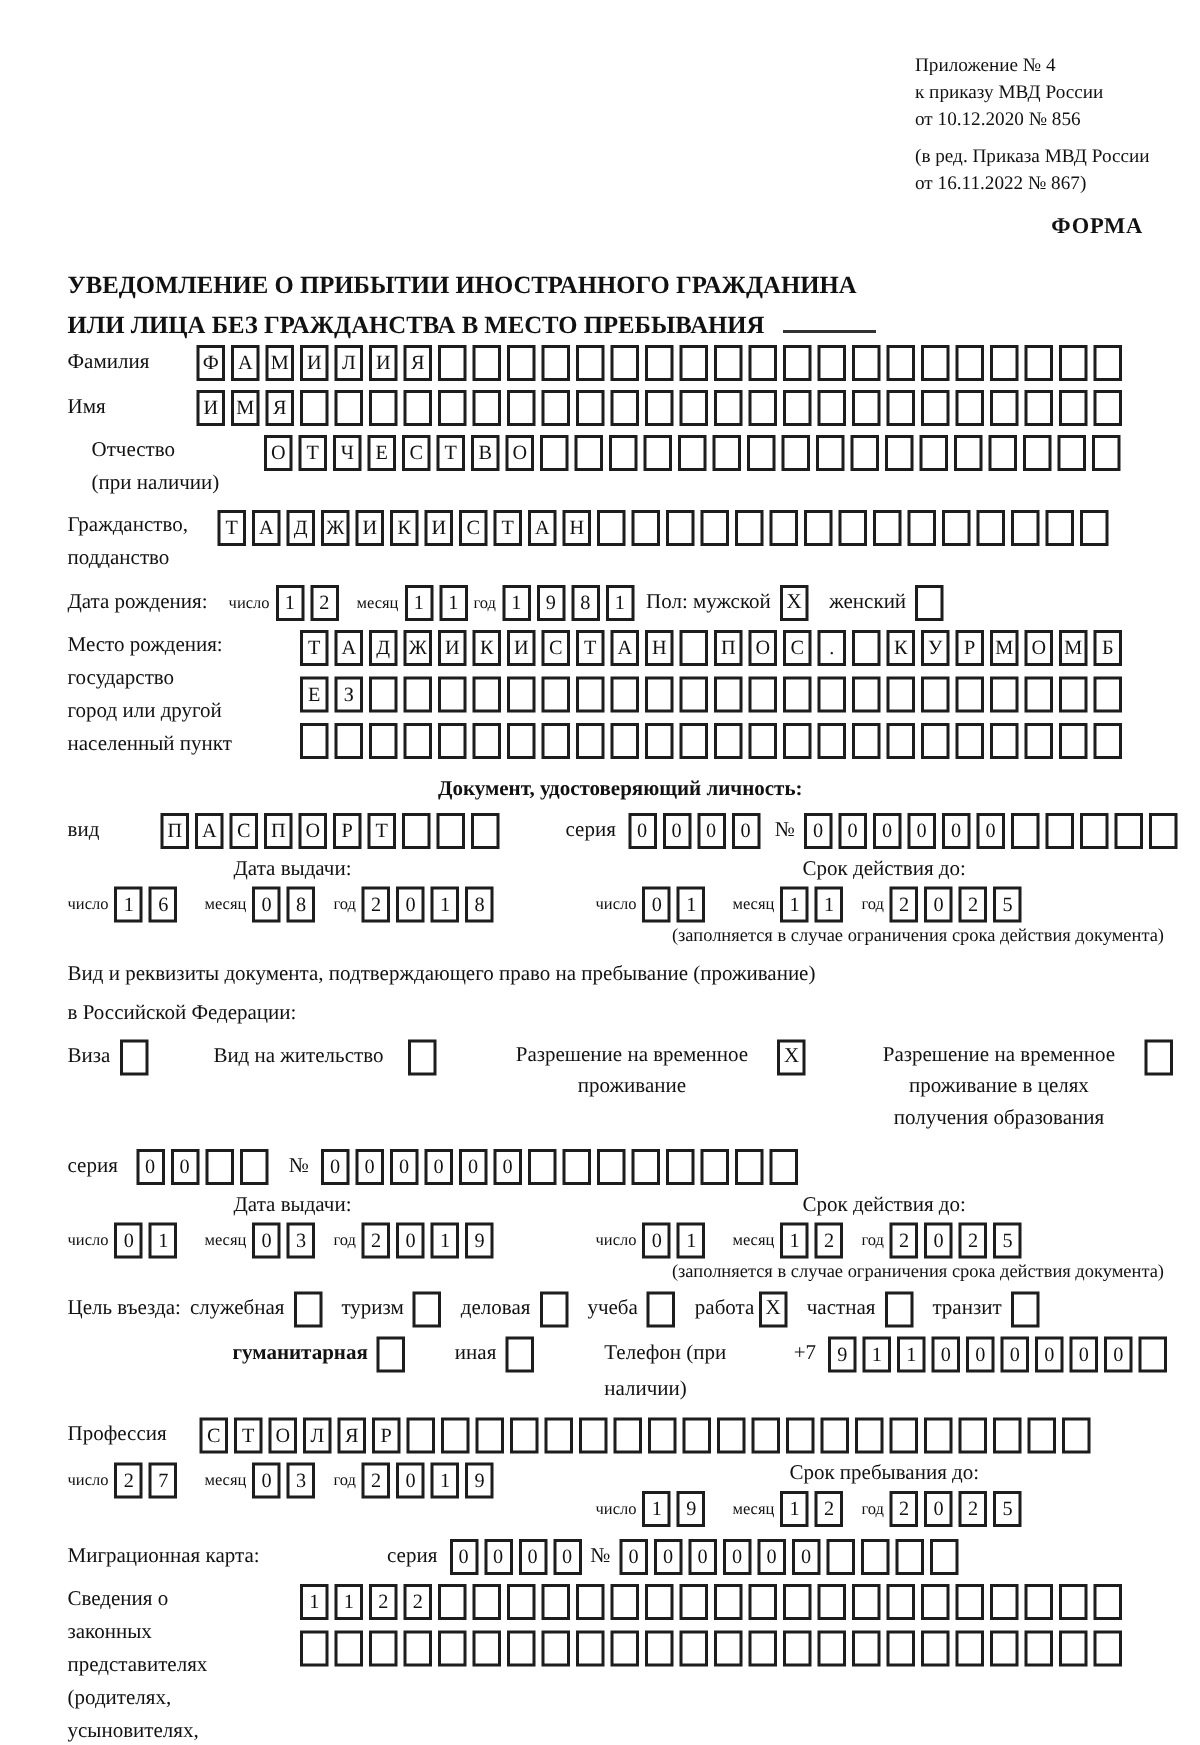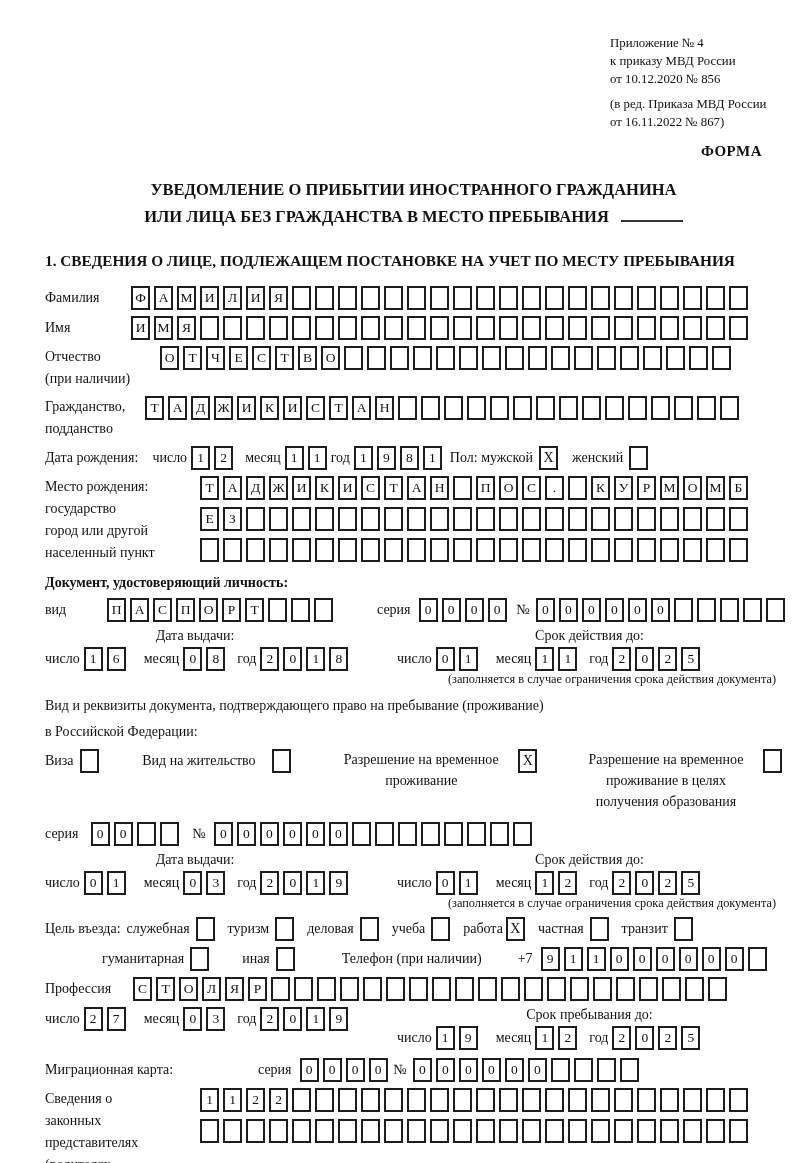--- a/index.html
+++ b/index.html
@@ -11,70 +11,70 @@
   }
   .page { padding:34px 18px 0 45px; }
 
   
   .header-note { margin-left:565px; font-size:12.8px; line-height:18px; }
   .header-note .rev { margin-top:7px; }
   .form-label { text-align:right; padding-right:20px; margin-top:12px;
                 font-weight:bold; font-size:15px; letter-spacing:0.5px; }
 
   
-  .title { text-align:center; font-weight:bold; font-size:16.5px; line-height:27px; margin-top:16px; }
+  .title { font-weight:bold; font-size:16.5px; line-height:27px; margin-top:16px; }
   .blank-underline { display:inline-block; width:62px; border-bottom:2.5px solid #333;
                      margin-left:12px; height:14px; }
   .section-heading { font-weight:bold; font-size:15.3px; margin-top:22px; margin-bottom:16px; }
 
   
   .row { display:flex; align-items:flex-start; margin-bottom:6px; }
   .lbl { font-size:14px; line-height:24px; flex-shrink:0; }
   .lblcol { font-size:14px; line-height:22px; flex-shrink:0; }
   .cells { display:flex; flex-wrap:nowrap; }
   .cell {
     display:inline-block; width:19px; height:24px; border:2px solid #1d1d1d;
     margin-right:4px; text-align:center; font-size:13.5px; line-height:20px; flex-shrink:0;
   }
   .checkbox {
     display:inline-block; width:19px; height:24px; border:2px solid #1d1d1d;
     margin-left:6px; text-align:center; font-size:14px; line-height:20px; flex-shrink:0;
   }
   .cellrows .cells { margin-bottom:7px; }
 
-  .w86  { width:86px; }  .w100 { width:100px; } .w115 { width:115px; }
+  .w86  { width:86px; }  .w100 { width:100px; } .w115 { width:115px;margin-left:16px; }
   .w155 { width:155px; } .w62  { width:62px; }
   .w88  { width:88px; }  .w168 { width:168px; }
 
   
   .dates { display:flex; margin-top:4px;font-family:Liberation Serif, serif; }
   .dcol-left { width:352px; flex-shrink:0; }
   .dcol-right { flex:1; }
   .dhead { font-size:14px; text-align:center; margin-bottom:3px; }
   .drow { display:flex; align-items:center; }
-  .dlbl { font-size:14px; margin-right:4px; flex-shrink:0; }
+  .dlbl { font-size:11px; margin-right:4px; flex-shrink:0; }
   .gap14 { margin-left:14px; }
   .gap8 { margin-left:8px; }
   .note { font-size:12.3px; text-align:right; padding-right:6px; margin:1px 0 6px; }
 
-  .center-bold { font-weight:bold; font-size:14px; margin:2px 0 7px; }
+  .center-bold { text-align:center; font-weight:bold; font-size:14px; margin:2px 0 7px; }
 
   .intro { font-size:14px; line-height:26px; margin-top:4px; }
 
   
   .opts { display:flex; align-items:flex-start; margin-top:4px; margin-bottom:10px;justify-content:space-between; }
   .opt { display:flex; align-items:flex-start; flex-shrink:0; }
   .opt-lbl { font-size:14px; line-height:21px; }
   .opt-center { text-align:center; width:182px; }
   .ml18 { margin-left:18px; } .ml24 { margin-left:24px; } .ml20 { margin-left:20px; }
 
   
   .purpose-item { display:flex; align-items:flex-start; margin-right:13px; flex-shrink:0; }
   .purpose-item .opt-lbl { line-height:24px; }
-  .indent85 { margin-left:57px; }
+  .indent85 { margin-left:110px;font-weight:bold; }
   .phone-lbl { font-size:14px; line-height:24px; margin-left:34px; }
   .phone-prefix { font-size:14px; line-height:24px; margin:0 8px 0 36px; }
 </style>
 </head>
 <body>
 
 <div class="page">
 
   <div class="header-note">
     <div>Приложение № 4</div>
@@ -88,21 +88,20 @@
 
   <div class="form-label">ФОРМА</div>
 
   <div class="title">
     <div>УВЕДОМЛЕНИЕ О ПРИБЫТИИ ИНОСТРАННОГО ГРАЖДАНИНА</div>
     <div>
       <span>ИЛИ ЛИЦА БЕЗ ГРАЖДАНСТВА В МЕСТО ПРЕБЫВАНИЯ</span><span class="blank-underline"></span>
     </div>
   </div>
 
-  <div class="section-heading">1. СВЕДЕНИЯ О ЛИЦЕ, ПОДЛЕЖАЩЕМ ПОСТАНОВКЕ НА УЧЕТ ПО МЕСТУ ПРЕБЫВАНИЯ</div>
 
   <div class="row">
     <span class="lbl w86">Фамилия</span>
     <span class="cells">
         <span class="cell">Ф</span>
         <span class="cell">А</span>
         <span class="cell">М</span>
         <span class="cell">И</span>
         <span class="cell">Л</span>
         <span class="cell">И</span>

